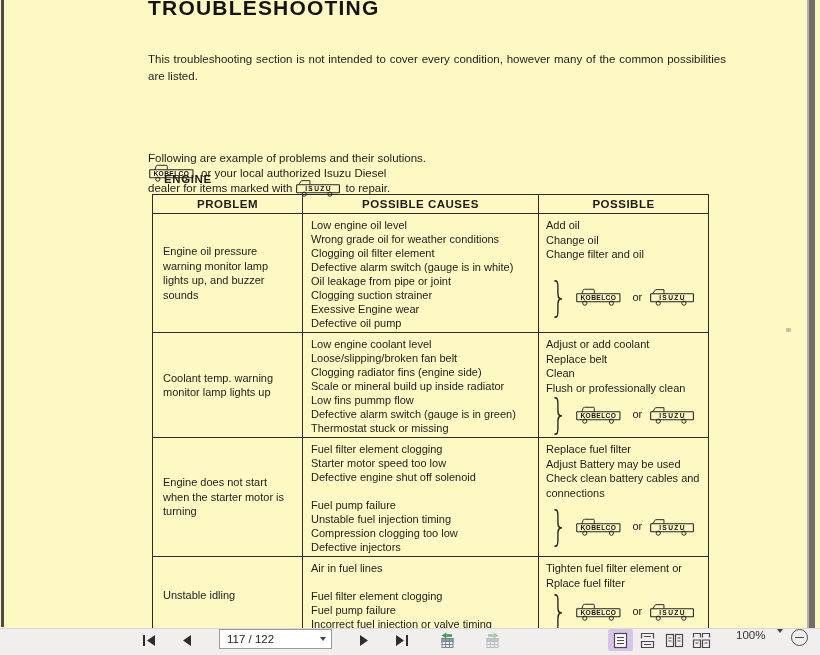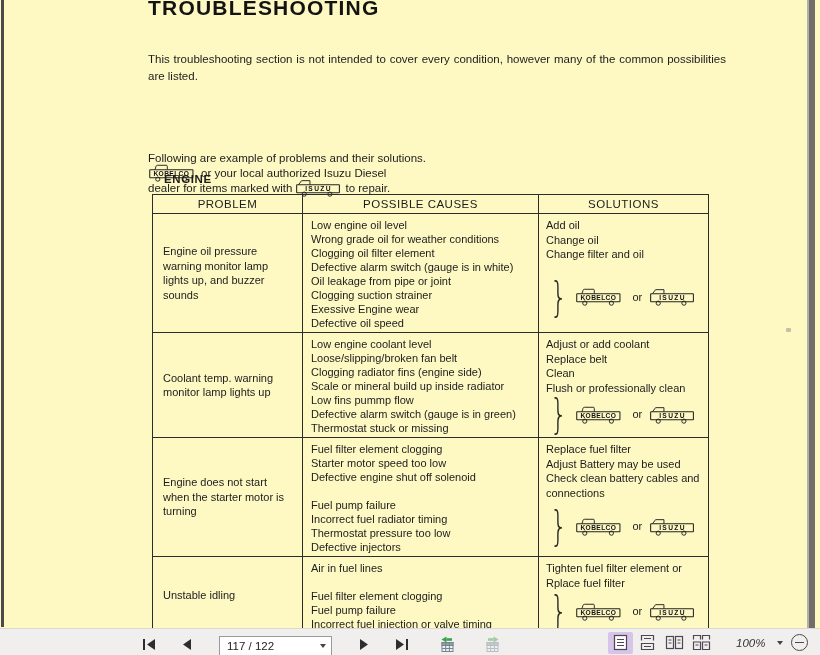--- a/index.html
+++ b/index.html
@@ -18,38 +18,38 @@
   .iline { display:flex; align-items:center; height:15px; white-space:nowrap; }
   .iline .t { margin-right:3px; }
   .iline .t2 { margin-left:3px; }
   .engine-label { position:absolute; left:148px; top:173px; font-size:11.5px; font-weight:bold; letter-spacing:0.6px; color:#1c1c1c;margin-left:16px; }
 
   
   .table-wrap { position:absolute; left:152px; top:194px; width:558px; height:434px; overflow:hidden; }
   table { border-collapse:collapse; table-layout:fixed; width:556px; }
   col.c1{width:150px;} col.c2{width:236px;} col.c3{width:170px;}
   th, td { border:1.6px solid #2c2c2c; color:#1c1c1c; }
-  th { height:19px; font-size:11.5px; font-weight:normal; letter-spacing:0.5px; text-align:center; }
+  th { height:19px; font-size:11.5px; font-weight:bold; letter-spacing:0.5px; text-align:center; }
   td.problem { vertical-align:middle; padding:4px 6px 4px 10px; font-size:11px; line-height:14.5px; }
   td.causes { vertical-align:top; padding:4px 4px 2px 8px; font-size:11px; }
   td.solutions { vertical-align:top; padding:4px 4px 2px 7px; font-size:11px;margin-top:39px; }
   .line { min-height:14px; line-height:14px; white-space:nowrap; overflow:visible; }
   .sline { min-height:14.5px; line-height:14.5px; white-space:normal; }
   tr.r1 { height:117px; } tr.r2 { height:103px; } tr.r3 { height:118px; }
   .sol-logos { display:flex; align-items:center; }
   .mt20{margin-top:18px;} .mt2{margin-top:2px;} .mt10{margin-top:9px;} .mt4{margin-top:4px;}
   .brace { font-family:"DejaVu Sans", sans-serif; font-size:40px; line-height:34px; font-weight:300;
            transform:scaleX(0.7); color:#2a2a2a; margin:0 4px 0 0; }
   .or { font-size:11px; margin:0 7px; color:#1c1c1c; }
   .truck { display:inline-block; flex:0 0 auto; }
 
   
   .toolbar { position:absolute; left:0; bottom:0; width:820px; height:27px; background:#f1efed; border-top:1px solid #dbd9d6; }
-  .tb-left { position:absolute; left:138px; top:0; height:27px; display:flex; align-items:flex-end;gap:16px; }
-  .tb-right { position:absolute; left:608px; top:0; height:27px; display:flex; align-items:center;font-style:italic; }
+  .tb-left { position:absolute; left:138px; top:0; height:27px; display:flex; align-items:flex-start;gap:16px; }
+  .tb-right { position:absolute; left:608px; top:0; height:27px; display:flex; align-items:flex-start; }
   .nav-btn { display:flex; align-items:center; justify-content:center; width:22px; height:23px; cursor:pointer; }
   .page-box { display:flex; align-items:center; justify-content:space-between; width:113px; height:20px;
               background:#fff; border:1px solid #9a9a9a; padding:0 5px 0 7px; margin:0 5px; }
   .page-box .pg { font-size:11.5px; color:#222; }
   .page-box .caret, .zoom-caret { width:0; height:0; border-left:3.5px solid transparent; border-right:3.5px solid transparent; border-top:4.5px solid #444; }
   .view-btn { display:flex; align-items:center; justify-content:center; width:24px; height:23px; margin-left:6px; cursor:pointer; }
   .layout-btn { display:flex; align-items:center; justify-content:center; width:25px; height:22px; margin-right:2px; border-radius:2px; cursor:pointer; }
   .layout-btn.active { background:#d6c5e8; }
   .zoom-label { font-size:11.5px; color:#333; margin-left:20px; cursor:pointer; }
   .zoom-caret { margin-left:12px; cursor:pointer; }
@@ -99,36 +99,36 @@
       <table>
         <colgroup>
             <col class="c1">
             <col class="c2">
             <col class="c3">
           </colgroup>
         <tbody>
             <tr>
           <th>PROBLEM</th>
           <th>POSSIBLE CAUSES</th>
-          <th>SOLUTIONS</th>
+          <th>POSSIBLE</th>
         </tr>
 
         <tr class="r1">
           <td class="problem">
                 <div>Engine oil pressure warning monitor lamp lights up, and buzzer sounds</div>
               </td>
           <td class="causes">
             <div class="line">Low engine oil level</div>
             <div class="line">Wrong grade oil for weather conditions</div>
             <div class="line">Clogging oil filter element</div>
             <div class="line">Defective alarm switch (gauge is in white)</div>
             <div class="line">Oil leakage from pipe or joint</div>
             <div class="line">Clogging suction strainer</div>
             <div class="line">Exessive Engine wear</div>
-            <div class="line">Defective oil speed</div>
+            <div class="line">Defective oil pump</div>
           </td>
           <td class="solutions">
             <div class="sline">Add oil</div>
             <div class="sline">Change oil</div>
             <div class="sline">Change filter and oil</div>
             <div class="sol-logos mt20">
               <span class="brace">}</span>
               <svg class="truck" width="50" height="19" viewBox="0 0 52 20">
                 <path d="M7,7 L8.2,3.4 Q8.5,2.4 9.6,2.4 L19,2.4 Q20,2.4 20,3.4 L20,7" fill="none" stroke="#222" stroke-width="1"></path>
                 <rect x="1.5" y="7" width="45.5" height="8.6" fill="none" stroke="#222" stroke-width="1.1" rx="0.5"></rect>
@@ -190,22 +190,22 @@
         <tr class="r3">
           <td class="problem">
                 <div>Engine does not start when the starter motor is turning</div>
               </td>
           <td class="causes">
             <div class="line">Fuel filter element clogging</div>
             <div class="line">Starter motor speed too low</div>
             <div class="line">Defective engine shut off solenoid</div>
             <div class="line"></div>
             <div class="line">Fuel pump failure</div>
-            <div class="line">Incorrect fuel radiator timing</div>
-            <div class="line">Thermostat pressure too low</div>
+            <div class="line">Unstable fuel injection timing</div>
+            <div class="line">Compression clogging too low</div>
             <div class="line">Defective injectors</div>
           </td>
           <td class="solutions">
             <div class="sline">Replace fuel filter</div>
             <div class="sline">Adjust Battery may be used</div>
             <div class="sline">Check clean battery cables and connections</div>
             <div class="sol-logos mt10">
               <span class="brace">}</span>
               <svg class="truck" width="50" height="19" viewBox="0 0 52 20">
                 <path d="M7,7 L8.2,3.4 Q8.5,2.4 9.6,2.4 L19,2.4 Q20,2.4 20,3.4 L20,7" fill="none" stroke="#222" stroke-width="1"></path>

